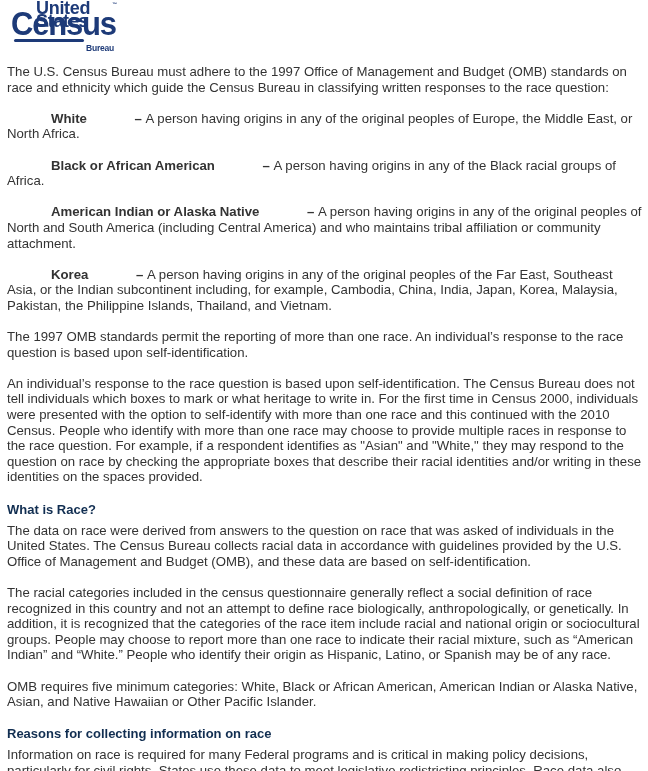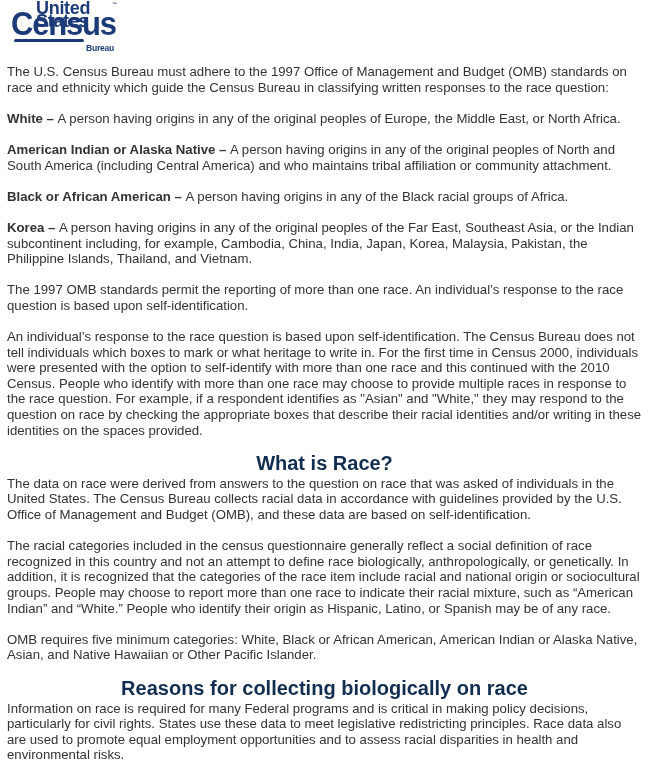--- a/index.html
+++ b/index.html
@@ -30,54 +30,53 @@
   .logo .bar {
     position: absolute; left: 7px; top: 39px; width: 70px; height: 3px;
     background: #1d3a78; border-radius: 2px;
   }
   .logo .bureau {
     position: absolute; left: 79px; top: 44px; font-weight: bold;
     font-size: 8.5px; line-height: 9px; letter-spacing: -0.2px;
   }
   p { margin: 0 0 15.6px 0; }
   p.first { margin-top: 14px; }
-  b { color: #333333; font-weight: bold; }
+  b { color: #333333; font-weight: bold; margin-left: 44px; }
   h2 {
     margin: 0 0 4px 0;
-    font-size: 20px; line-height: 18px; font-weight: bold;
+    font-size: 13px; line-height: 18px; font-weight: bold;
     color: #112e51;
-    text-align: center;
   }
 </style>
 </head>
 <body>
 
 <div class="page">
   <div class="logo">
     <span class="us">United States</span>
     <span class="tm">™</span>
     <span class="census">Census</span>
     <span class="bar"></span>
     <span class="bureau">Bureau</span>
   </div>
 
   <p class="first">The U.S. Census Bureau must adhere to the 1997 Office of Management and Budget (OMB) standards on race and ethnicity which guide the Census Bureau in classifying written responses to the race question:</p>
 
   <p><b>White</b><b> – </b><span>A person having origins in any of the original peoples of Europe, the Middle East, or North Africa.</span></p>
 
+  <p><b>Black or African American</b><b> – </b><span>A person having origins in any of the Black racial groups of Africa.</span></p>
+
   <p><b>American Indian or Alaska Native</b><b> – </b><span>A person having origins in any of the original peoples of North and South America (including Central America) and who maintains tribal affiliation or community attachment.</span></p>
-
-  <p><b>Black or African American</b><b> – </b><span>A person having origins in any of the Black racial groups of Africa.</span></p>
 
   <p><b>Korea</b><b> – </b><span>A person having origins in any of the original peoples of the Far East, Southeast Asia, or the Indian subcontinent including, for example, Cambodia, China, India, Japan, Korea, Malaysia, Pakistan, the Philippine Islands, Thailand, and Vietnam.</span></p>
 
 
   <p>The 1997 OMB standards permit the reporting of more than one race. An individual’s response to the race question is based upon self-identification.</p>
   <p>An individual’s response to the race question is based upon self-identification. The Census Bureau does not tell individuals which boxes to mark or what heritage to write in. For the first time in Census 2000, individuals were presented with the option to self-identify with more than one race and this continued with the 2010 Census. People who identify with more than one race may choose to provide multiple races in response to the race question. For example, if a respondent identifies as "Asian" and "White," they may respond to the question on race by checking the appropriate boxes that describe their racial identities and/or writing in these identities on the spaces provided.</p>
 
   <h2>What is Race?</h2>
   <p>The data on race were derived from answers to the question on race that was asked of individuals in the United States. The Census Bureau collects racial data in accordance with guidelines provided by the U.S. Office of Management and Budget (OMB), and these data are based on self-identification.</p>
   <p>The racial categories included in the census questionnaire generally reflect a social definition of race recognized in this country and not an attempt to define race biologically, anthropologically, or genetically. In addition, it is recognized that the categories of the race item include racial and national origin or sociocultural groups. People may choose to report more than one race to indicate their racial mixture, such as “American Indian” and “White.” People who identify their origin as Hispanic, Latino, or Spanish may be of any race.</p>
   <p>OMB requires five minimum categories: White, Black or African American, American Indian or Alaska Native, Asian, and Native Hawaiian or Other Pacific Islander.</p>
 
-  <h2>Reasons for collecting biologically on race</h2>
+  <h2>Reasons for collecting information on race</h2>
   <p>Information on race is required for many Federal programs and is critical in making policy decisions, particularly for civil rights. States use these data to meet legislative redistricting principles. Race data also are used to promote equal employment opportunities and to assess racial disparities in health and environmental risks.</p>
 </div>
 
 </body></html>

